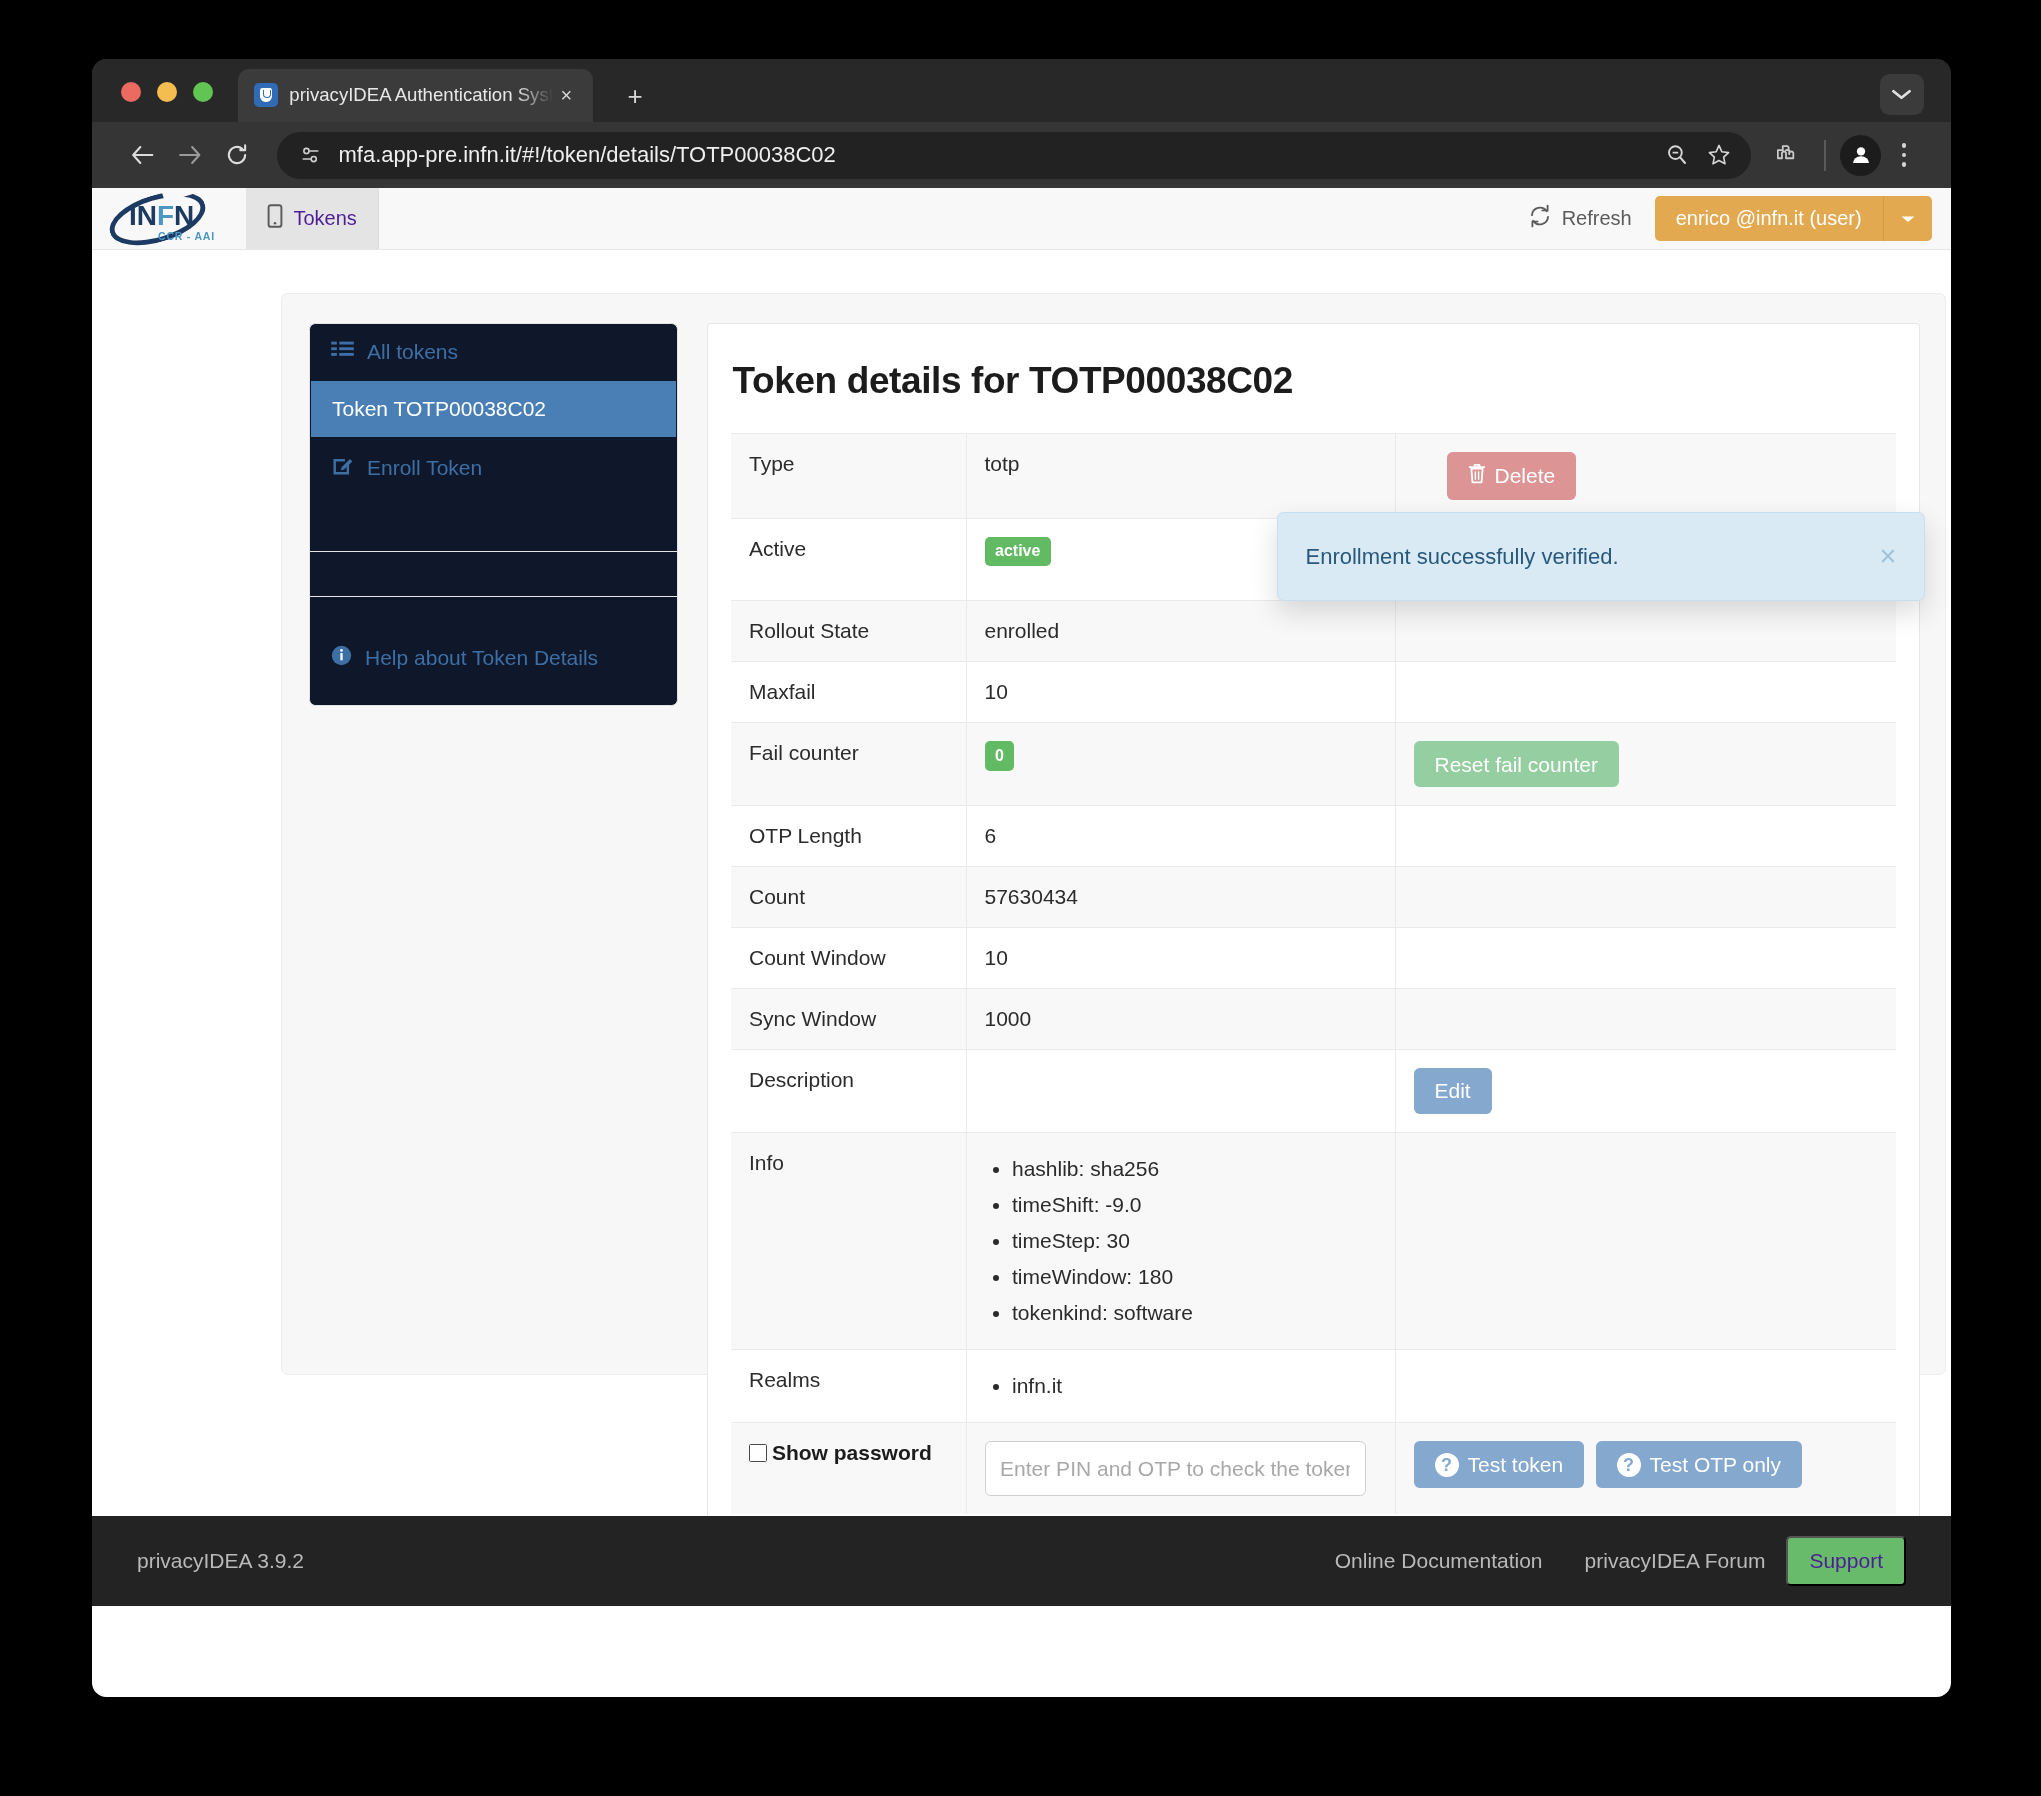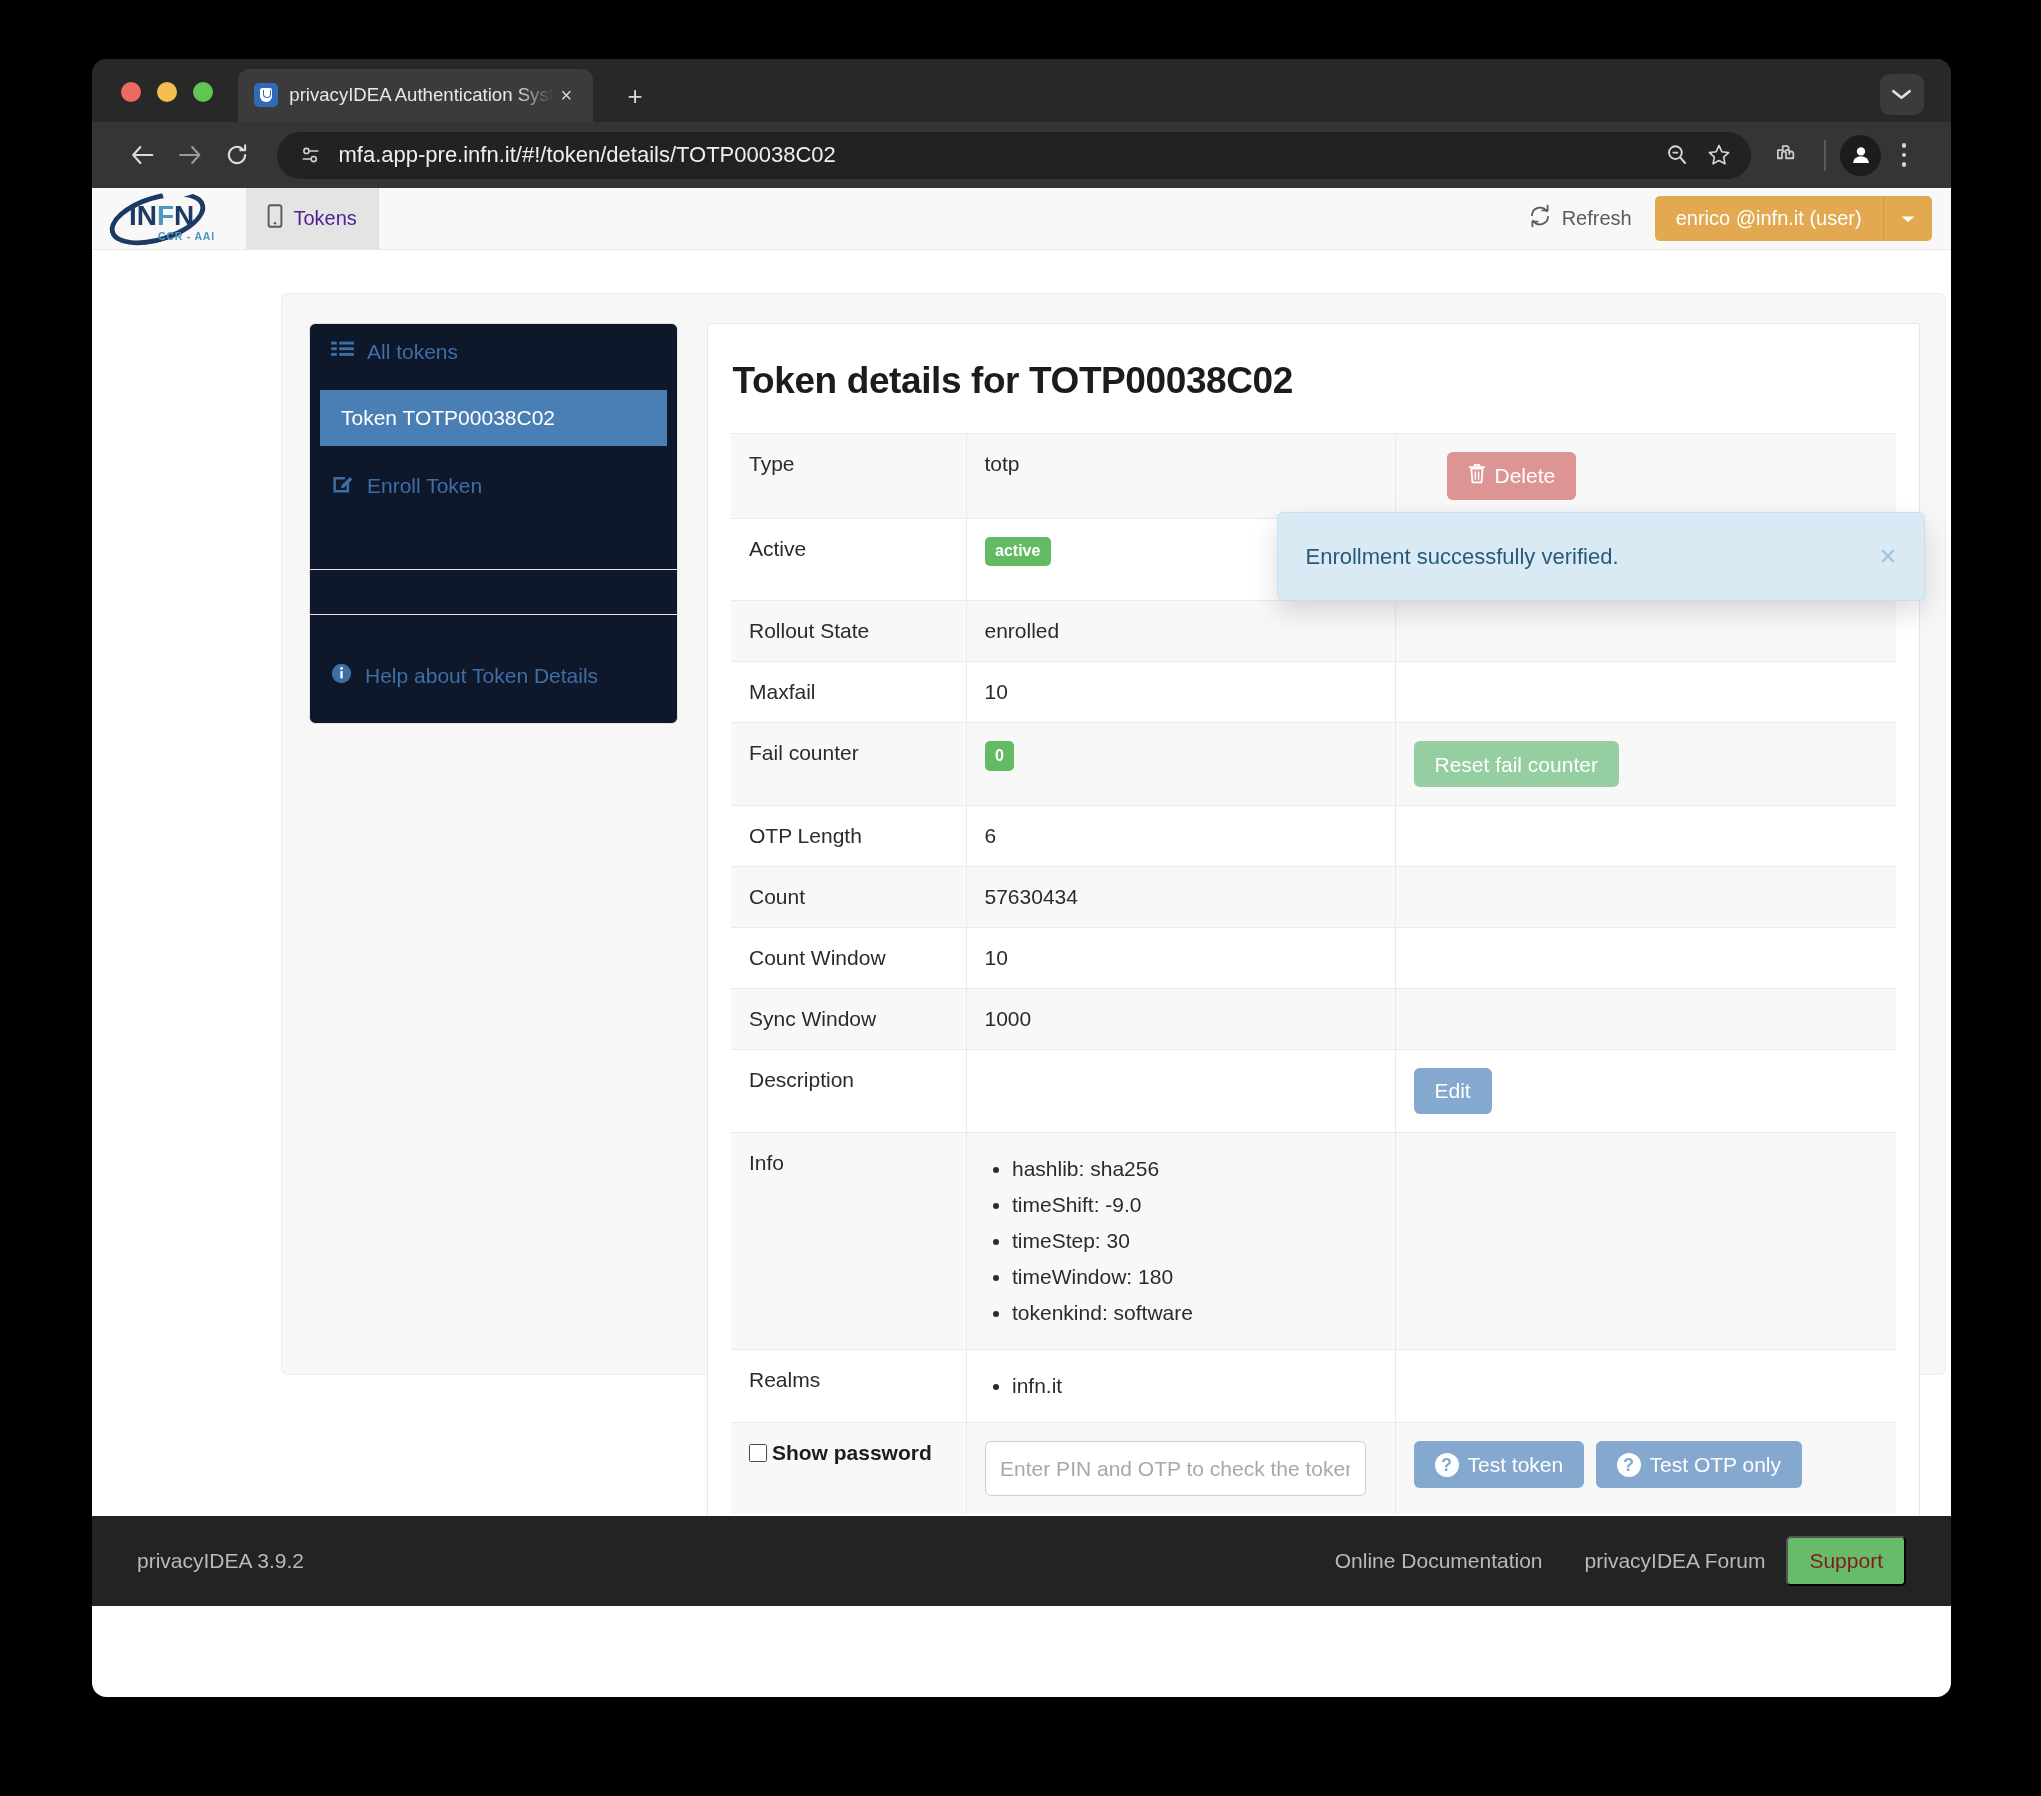--- a/index.html
+++ b/index.html
@@ -245,21 +245,21 @@
     overflow: hidden;
   }
   .side-item {
     display: flex; align-items: center; gap: 13px;
     padding: 16px 21px;
     color: #3d6fa5; font-size: 21px;
   }
   .side-item.active {
     background: #4a7fb5;
     color: #ffffff;
-    margin: 10px;
+    margin: 1px;
   }
   .side-gap { height: 53px; }
   .side-divider { height: 0.8px; background: #e4e4e4; }
   .side-block { padding: 32px 0 18px; }
 
   
   .main-panel {
     position: absolute;
     left: 425px; top: 29px;
     width: 1213px;
@@ -366,21 +366,21 @@
     left: 0; bottom: 0;
     width: 100%; height: 90px;
     background: #232323;
     display: flex; align-items: center;
     padding: 0 45px 0 45px;
   }
   .footer .version { color: #b9b9b9; font-size: 21px; }
   .footer .spacer { flex: 1 1 auto; }
   .footer .flink { color: #b9b9b9; font-size: 21px; margin-right: 42px; }
   .footer .support {
-    background: #68bb6a; color: #7f1d1d;
+    background: #68bb6a; color: #4c1d95;
     border-radius: 4.9px; padding: 11.3px 21px;
     font-size: 21px;
   }
 </style>
 </head>
 <body>
 
 <div class="browser-window">
 
   <div class="tabstrip">

